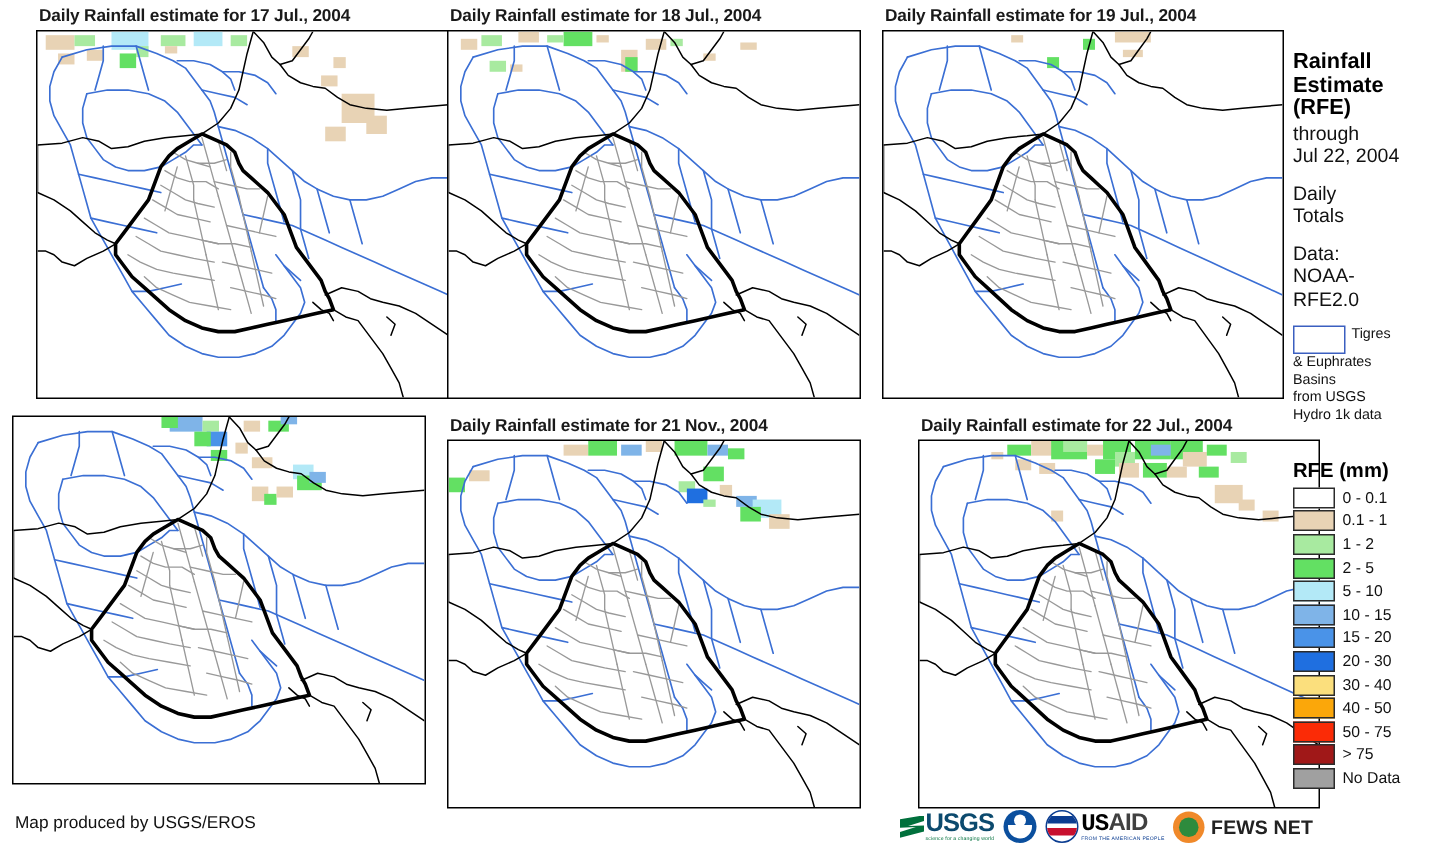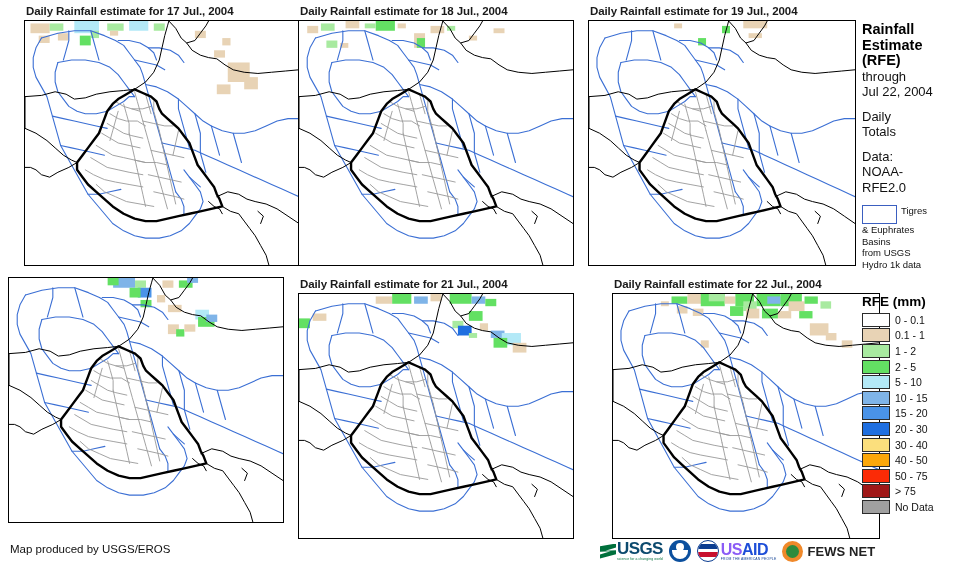--- a/index.html
+++ b/index.html
@@ -16,21 +16,21 @@
   }
   .map-frame{
     position:relative;
     border:1px solid #000;
     background:#ffffff;
     overflow:hidden;
   }
   .map-svg{display:block;}
 
   
-  #infocol{position:absolute;left:862px;top:0;width:105px;height:518px;}
+  #infocol{position:absolute;left:862px;top:12px;width:105px;height:518px;}
   .info-title{
     font-family:"Liberation Sans",sans-serif;
     font-weight:bold;font-size:14.5px;color:#000;line-height:15.5px;
   }
   .info-sub{
     font-family:"Liberation Sans",sans-serif;
     font-size:13px;color:#111;line-height:15.5px;font-weight:normal;
   }
   .info-block{margin-top:9px;}
   .basin-row{margin-top:10px;display:flex;align-items:flex-start;}
@@ -64,22 +64,22 @@
   }
   .usgs-word{font-family:"Liberation Sans",sans-serif;font-weight:bold;font-size:17px;color:#0c4a6e;letter-spacing:-0.6px;line-height:16px;}
   .usgs-tag{font-size:3.4px;color:#00703c;letter-spacing:0.1px;font-family:"Liberation Sans",sans-serif;}
   .noaa-logo{width:22px;height:22px;border-radius:50%;background:#0b4f9e;position:relative;overflow:hidden;}
   .noaa-logo:after{content:"";position:absolute;left:3px;top:10px;width:16px;height:9px;background:#ffffff;border-radius:0 0 9px 9px;}
   .noaa-logo:before{content:"";position:absolute;left:7px;top:3px;width:8px;height:8px;background:#ffffff;border-radius:50%;}
   .usaid-seal{width:20px;height:20px;border-radius:50%;background:#fff;border:1.6px solid #0b3d91;position:relative;overflow:hidden;}
   .usaid-seal:before{content:"";position:absolute;left:0;top:3px;width:100%;height:5px;background:#0b3d91;}
   .usaid-seal:after{content:"";position:absolute;left:0;top:11px;width:100%;height:5px;background:#c8102e;}
   .usaid-word{font-family:"Liberation Sans",sans-serif;font-weight:bold;font-size:16px;letter-spacing:-0.5px;line-height:15px;}
-  .usaid-blue{color:#8b5cf6;}
-  .usaid-red{color:#1d4ed8;}
+  .usaid-blue{color:#000000;font-family:Liberation Mono, monospace;}
+  .usaid-red{color:#404040;}
   .usaid-tag{font-size:3.4px;color:#0b3d91;letter-spacing:0.2px;font-family:"Liberation Sans",sans-serif;}
   .fews-globe{width:21px;height:21px;border-radius:50%;background:#f0892a;position:relative;overflow:hidden;}
   .fews-globe:after{content:"";position:absolute;left:4px;top:4px;width:13px;height:13px;border-radius:50%;background:#2e8b3d;}
   .fews-word{font-family:"Liberation Sans",sans-serif;font-weight:bold;font-size:13px;color:#222;letter-spacing:0.1px;}
 </style>
 </head>
 <body>
 
 <div id="root">
 
@@ -405,21 +405,21 @@
             <path d="M 72,76 L 75,78 L 78,79 L 80,82 L 82,85 L 84,88 L 86,92 L 88,96 L 89,100" fill="none" stroke="#000000" stroke-width="1" vector-effect="non-scaling-stroke" stroke-linejoin="round" stroke-linecap="round"></path>
             <path d="M 67,74 L 69,76 L 71,77 L 72,79" fill="none" stroke="#000000" stroke-width="1" vector-effect="non-scaling-stroke" stroke-linejoin="round" stroke-linecap="round"></path>
             <path d="M 85,78 L 87,80 L 86,83" fill="none" stroke="#000000" stroke-width="1" vector-effect="non-scaling-stroke" stroke-linejoin="round" stroke-linecap="round"></path>
             <path d="M 40,28 L 43,29.5 L 46,31 L 48,33 L 49,36 L 50,38 L 52,40 L 54,42 L 56,44 L 58,47 L 60,50 L 61,53 L 62,56 L 63,59 L 65,62 L 67,65 L 69,68 L 70,71 L 71,73 L 72,76 L 68,77 L 64,78 L 60,79 L 56,80 L 52,81 L 48,82 L 44,82 L 40,81 L 36,79 L 32,76 L 29,73 L 26,70 L 23,67 L 21,64 L 19,61 L 19,58 L 21,55 L 23,52 L 25,49 L 27,46 L 28,43 L 29,40 L 30,37 L 32,34 L 34,32 L 37,30 L 40,28 Z" fill="none" stroke="#000000" stroke-width="2.4" vector-effect="non-scaling-stroke" stroke-linejoin="round" stroke-linecap="round"></path>
           </g>
       </svg>
     </div>
   </div>
 
   <div class="panel" style="left:298px;top:277px;">
-    <div class="panel-title">Daily Rainfall estimate for 21 Jul., 2004</div>
+    <div class="panel-title">Daily Rainfall estimate for 21 Nov., 2004</div>
     <div class="map-frame" style="width:274px;height:244px;">
       <svg class="map-svg" width="274" height="244" viewBox="0 0 100 100" preserveAspectRatio="none">
         <g class="rain-layer">
             <rect x="28" y="1" width="6" height="3" fill="#e8d3b5"></rect>
             <rect x="34" y="0" width="7" height="4" fill="#63e063"></rect>
             <rect x="42" y="1" width="5" height="3" fill="#7fb4e8"></rect>
             <rect x="48" y="0" width="4" height="3" fill="#e8d3b5"></rect>
             <rect x="55" y="0" width="8" height="4" fill="#63e063"></rect>
             <rect x="63" y="1" width="5" height="3" fill="#7fb4e8"></rect>
             <rect x="68" y="2" width="4" height="3" fill="#63e063"></rect>

